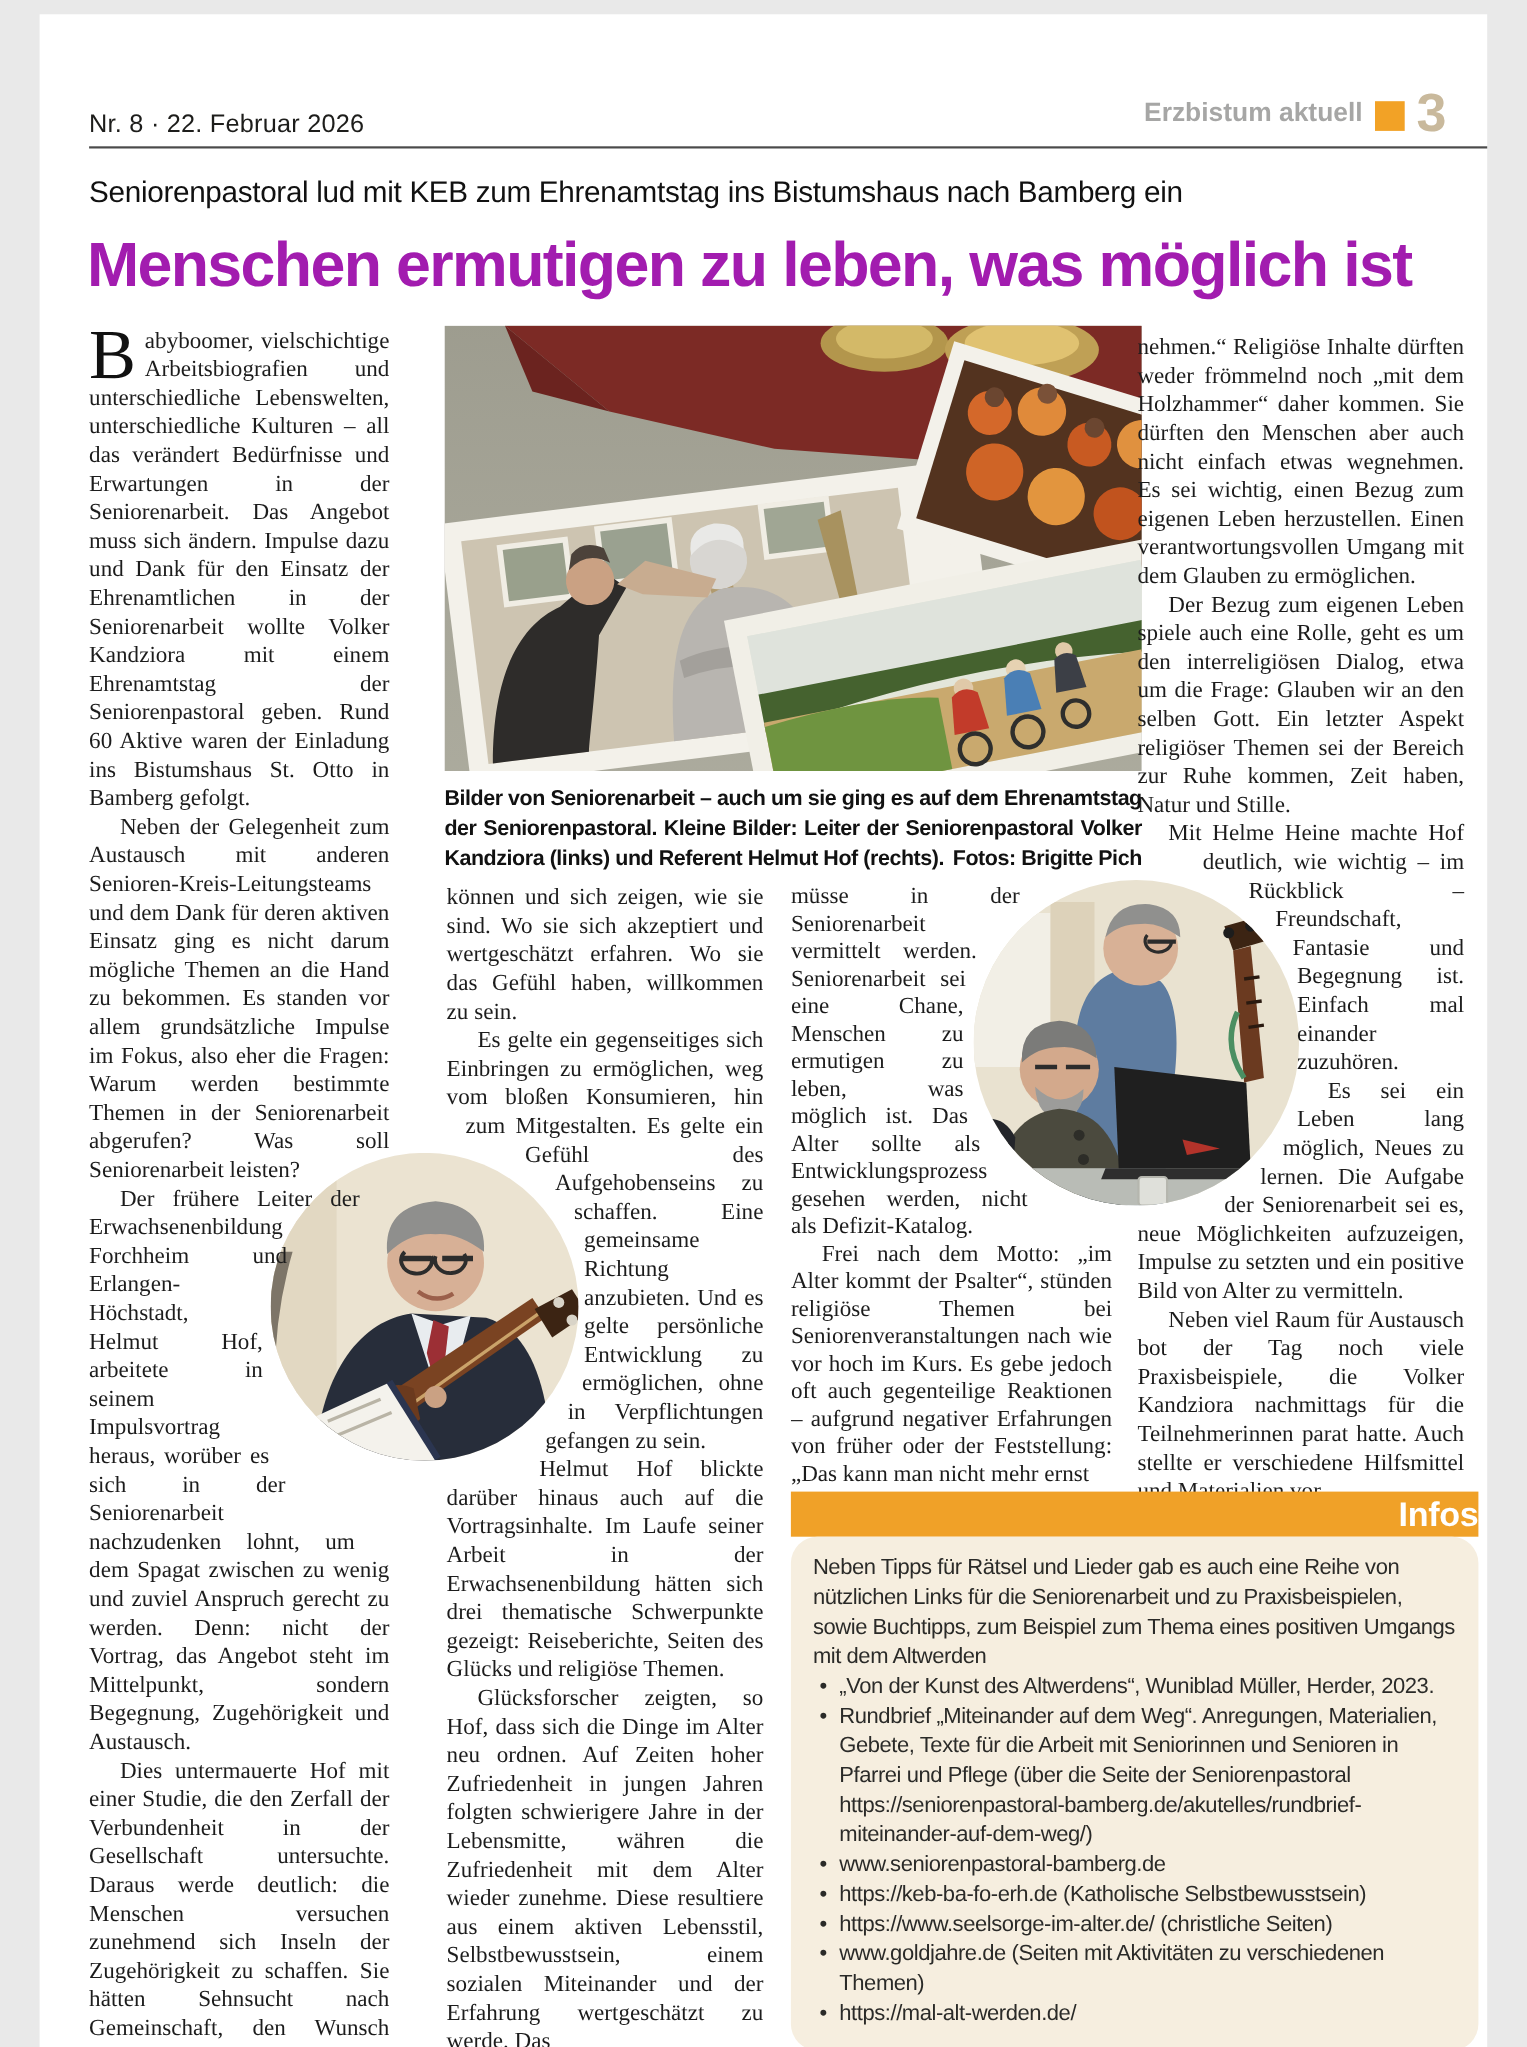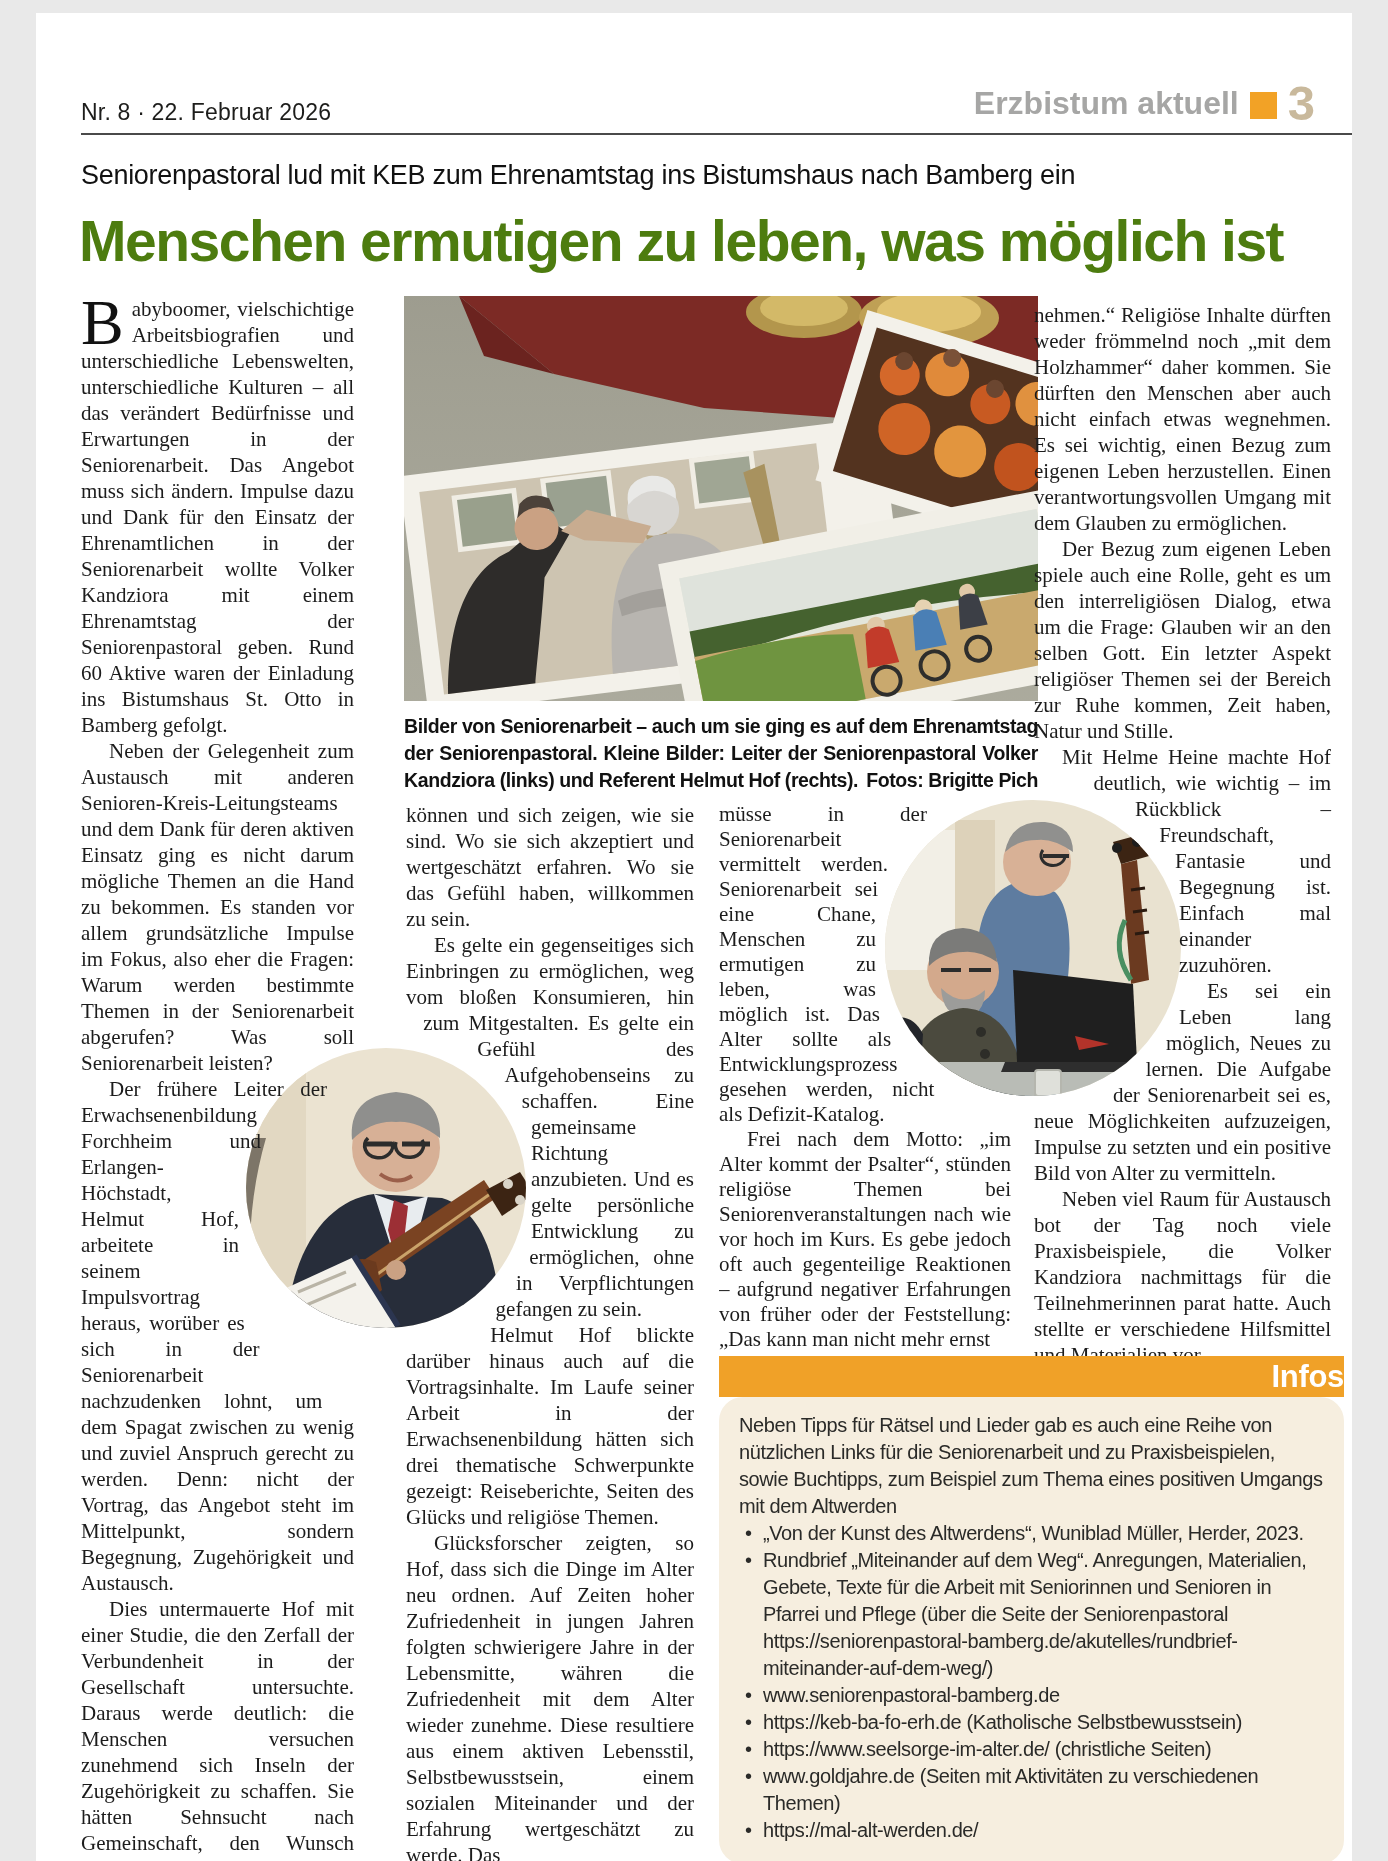--- a/index.html
+++ b/index.html
@@ -3,30 +3,30 @@
 <meta charset="utf-8">
 <style>
   html,body{margin:0;padding:0;background:#e9e9e9;}
   .page{position:relative;width:1316px;height:1861px;background:#ffffff;margin:13px auto;
         font-family:"Liberation Serif",serif;color:#1c1c1c;overflow:hidden;}
 
   
   .issue{position:absolute;left:45px;top:86px;font-family:"Liberation Sans",sans-serif;
          font-size:23px;color:#1d1d1b;letter-spacing:.2px;}
   .brand{position:absolute;right:37px;top:70px;display:flex;align-items:center;gap:11px;}
-  .brand-name{font-family:"Liberation Sans",sans-serif;font-weight:bold;font-size:32px;color:#a6a6a5;}
+  .brand-name{font-family:"Liberation Sans",sans-serif;font-weight:bold;font-size:24px;color:#a6a6a5;}
   .brand-square{width:27px;height:27px;background:#F2A226;margin-top:4px;}
   .brand-num{font-family:"Liberation Sans",sans-serif;font-weight:bold;font-size:49px;color:#c9b99c;line-height:40px;}
   .header-rule{position:absolute;left:45px;top:120px;width:1301px;height:2px;background:#4a4a4a;}
 
   
   .kicker{position:absolute;left:45px;top:147px;font-family:"Liberation Sans",sans-serif;
           font-size:27px;color:#111;letter-spacing:-.3px;}
   .headline{position:absolute;left:43px;top:195px;width:1310px;font-family:"Liberation Sans",sans-serif;
-            font-weight:bold;font-size:57px;letter-spacing:-1.5px;color:#4d7c0f;white-space:nowrap;}
+            font-weight:bold;font-size:57px;letter-spacing:-1.5px;color:#a21caf;white-space:nowrap;}
 
   
   .photo{position:absolute;left:368px;top:283px;width:634px;height:405px;overflow:hidden;}
   .caption{position:absolute;left:368px;top:700px;width:634px;font-family:"Liberation Sans",sans-serif;
            font-weight:bold;font-size:19.5px;line-height:27px;letter-spacing:-.4px;color:#111;
            text-align:justify;}
   .caption .credit{position:absolute;right:0;bottom:0;background:transparent;}
 
   
   .photo-circle{position:absolute;border-radius:50%;overflow:hidden;}

